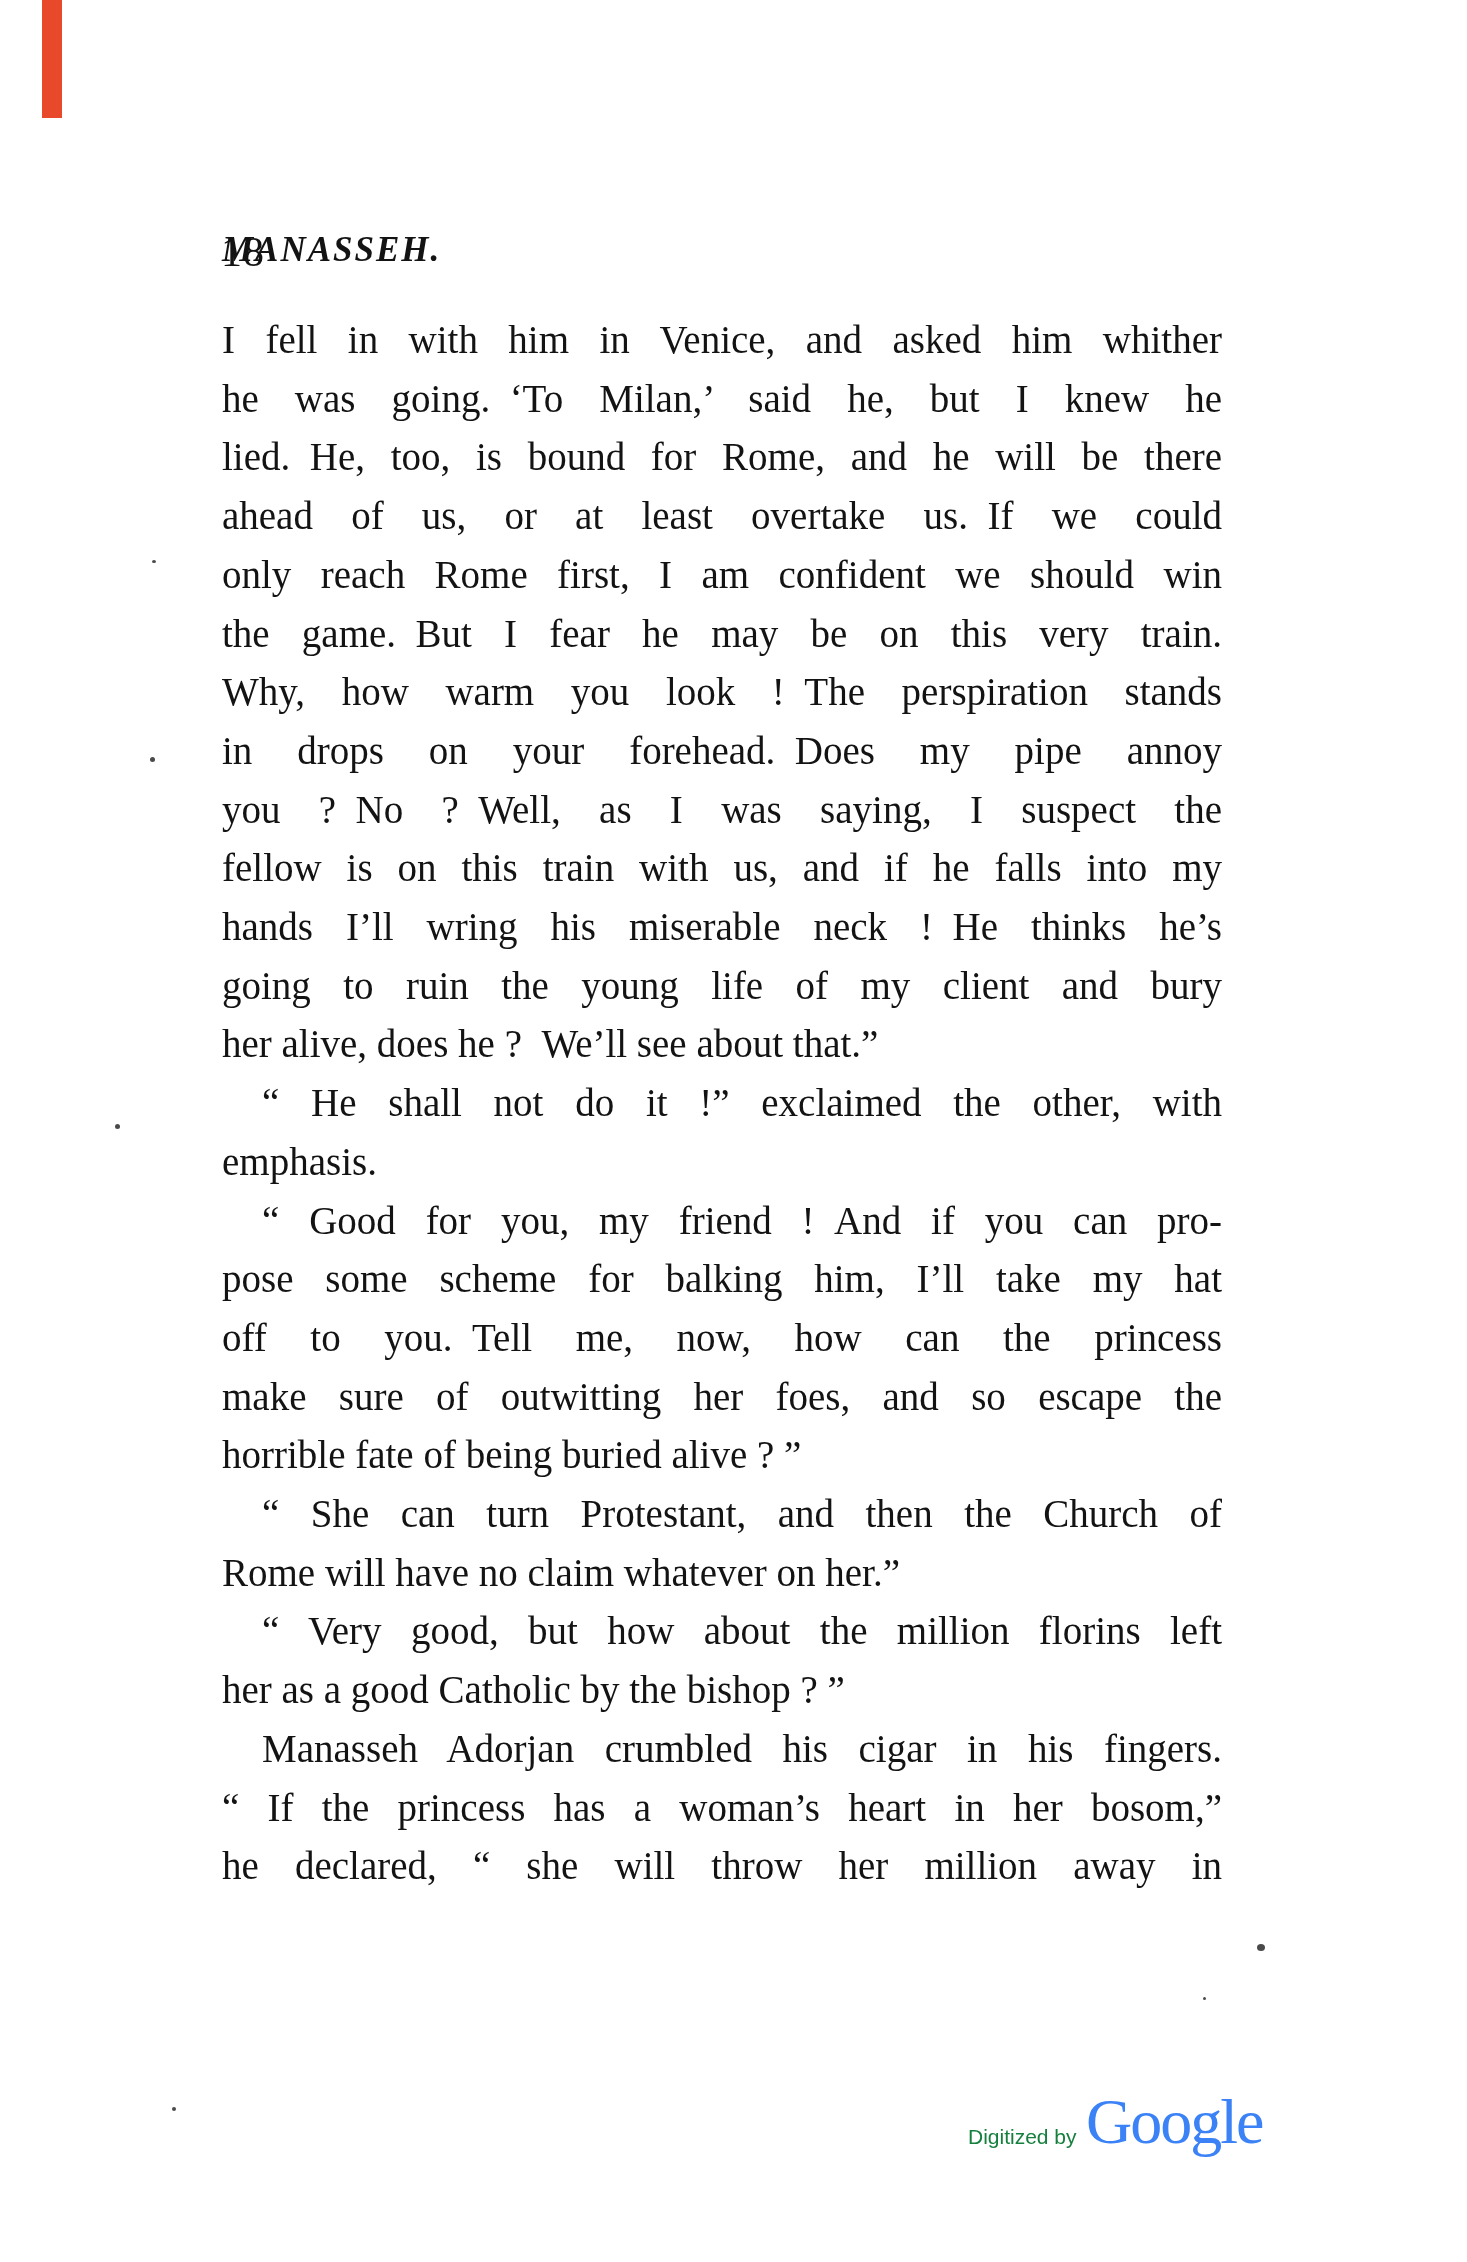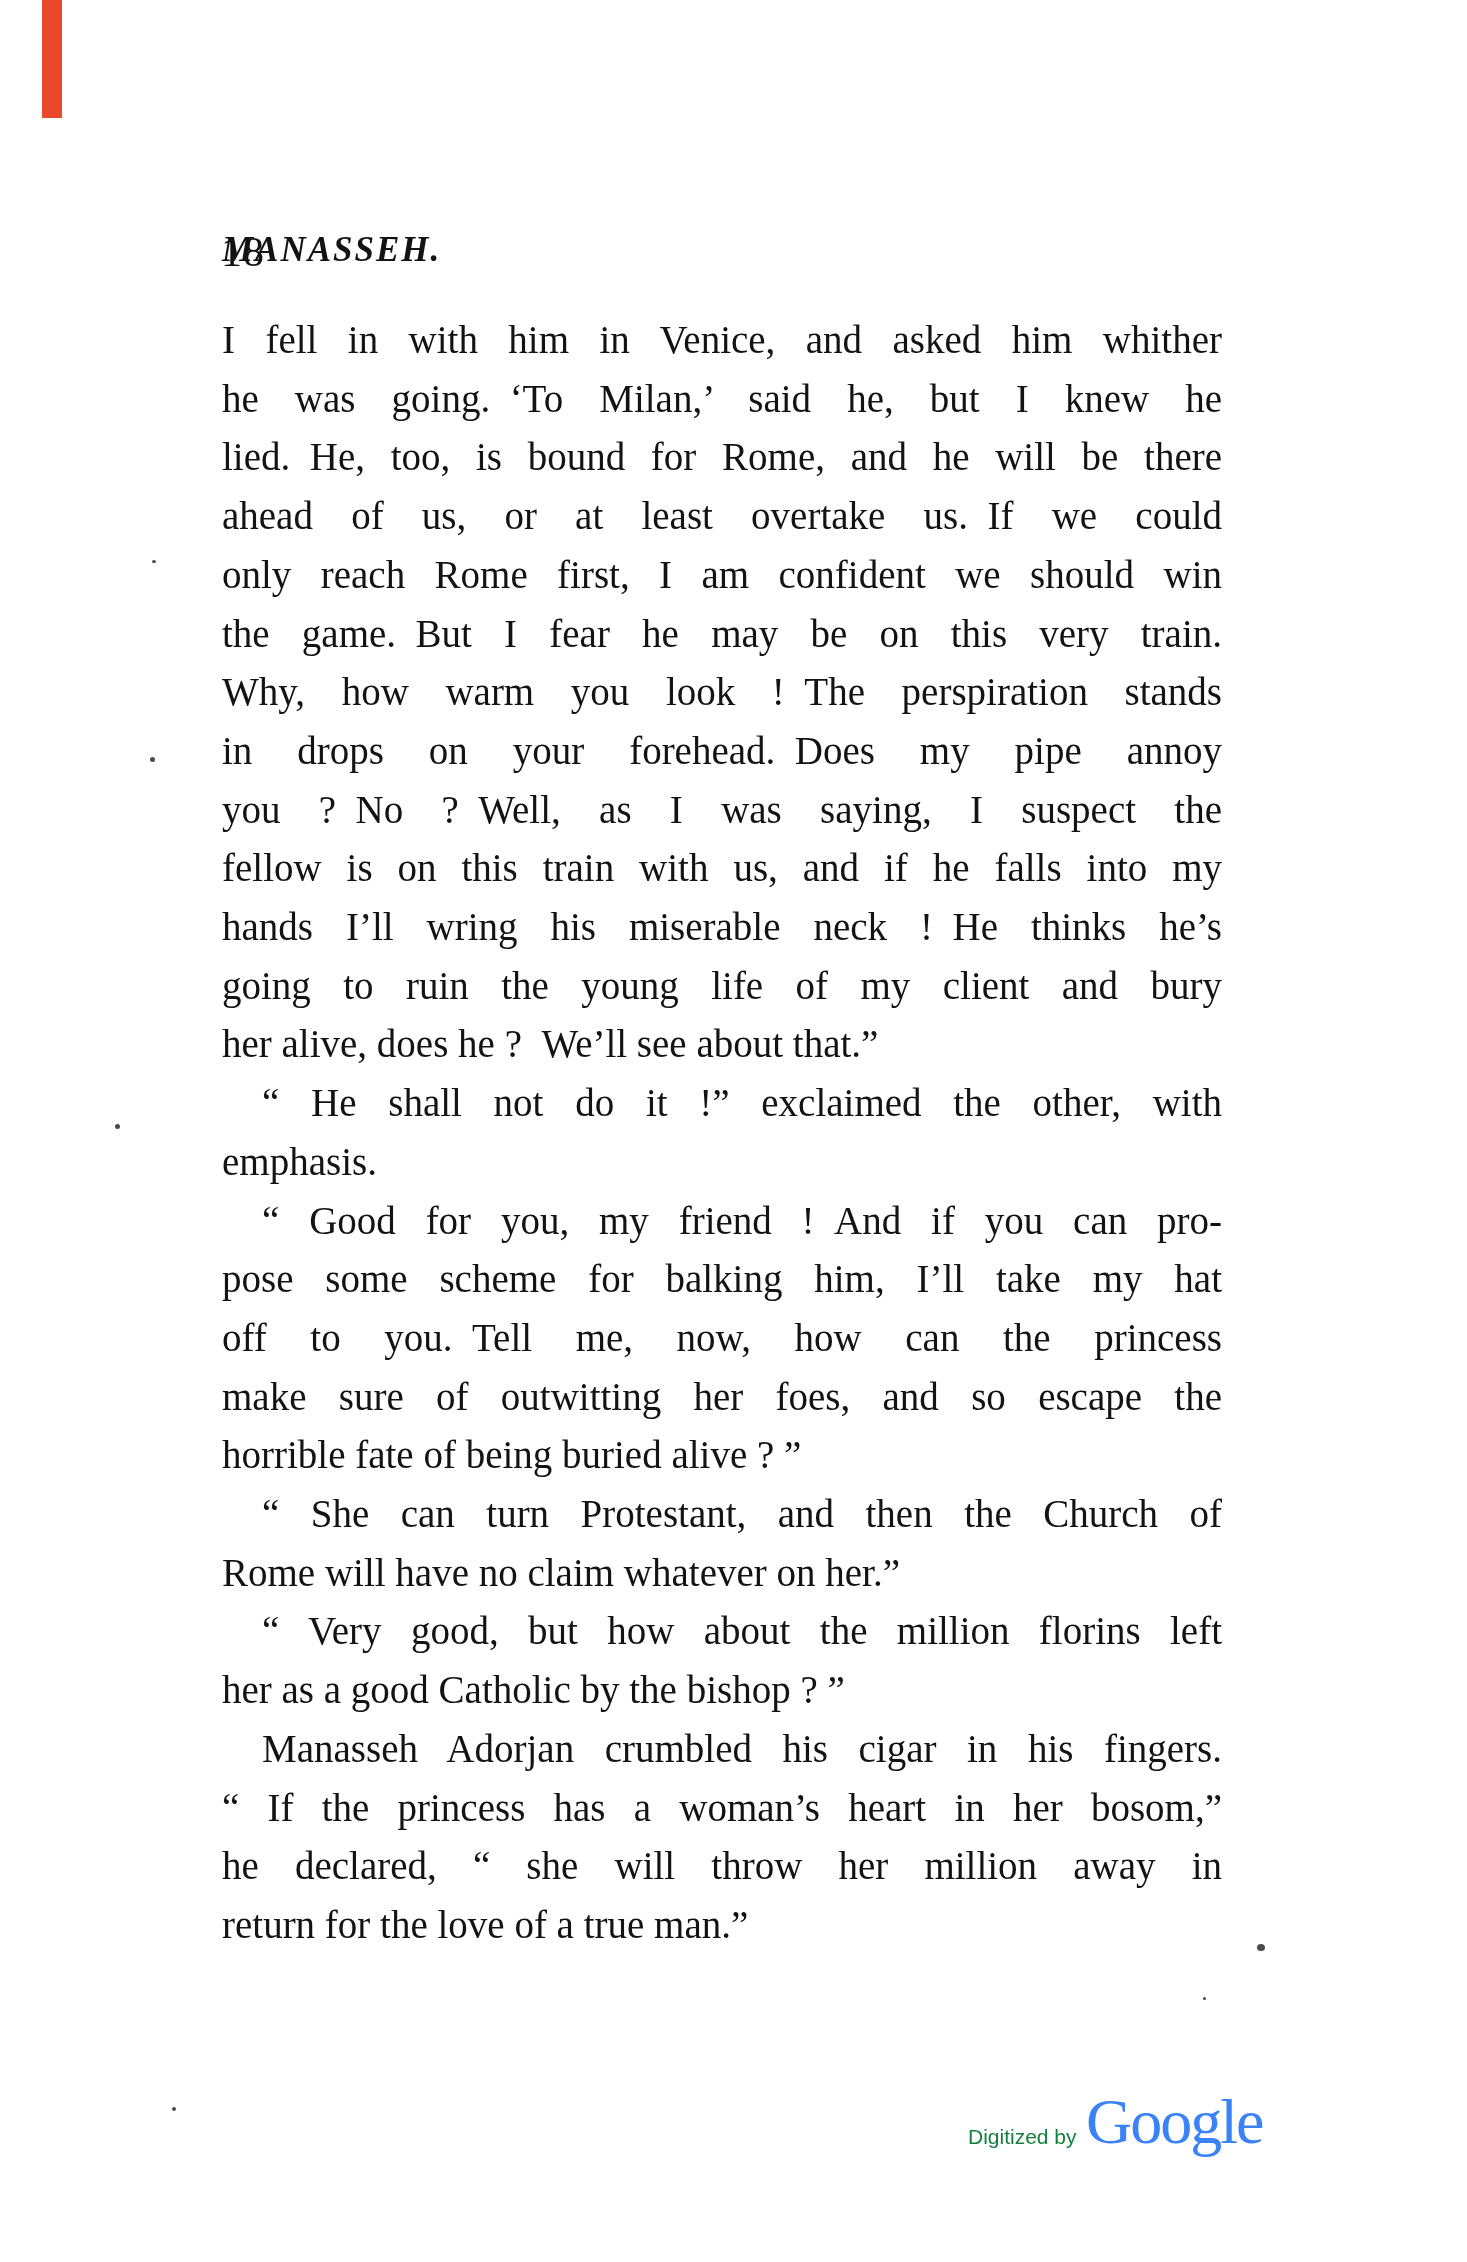--- a/index.html
+++ b/index.html
@@ -126,21 +126,20 @@
       <div class="line just">off to you. Tell me, now, how can the princess</div>
       <div class="line just">make sure of outwitting her foes, and so escape the</div>
       <div class="line">horrible fate of being buried alive ? ”</div>
       <div class="line just ind">“ She can turn Protestant, and then the Church of</div>
       <div class="line">Rome will have no claim whatever on her.”</div>
       <div class="line just ind">“ Very good, but how about the million florins left</div>
       <div class="line">her as a good Catholic by the bishop ? ”</div>
       <div class="line just ind">Manasseh Adorjan crumbled his cigar in his fingers.</div>
       <div class="line just">“ If the princess has a woman’s heart in her bosom,”</div>
       <div class="line just">he declared, “ she will throw her million away in</div>
-      <div class="line">return for the love of a true man.”</div>
     </div>
 
   <div class="imprint-label">Digitized by</div>
 
   <div class="imprint-logo">Google</div>
 
   <div class="artifact-layer">
       <div class="speck" style="left: 152px; top: 560px; width: 4px; height: 3px;"></div>
       <div class="speck" style="left: 150px; top: 757px; width: 5px; height: 5px;"></div>
       <div class="speck" style="left: 115px; top: 1124px; width: 5px; height: 5px;"></div>

